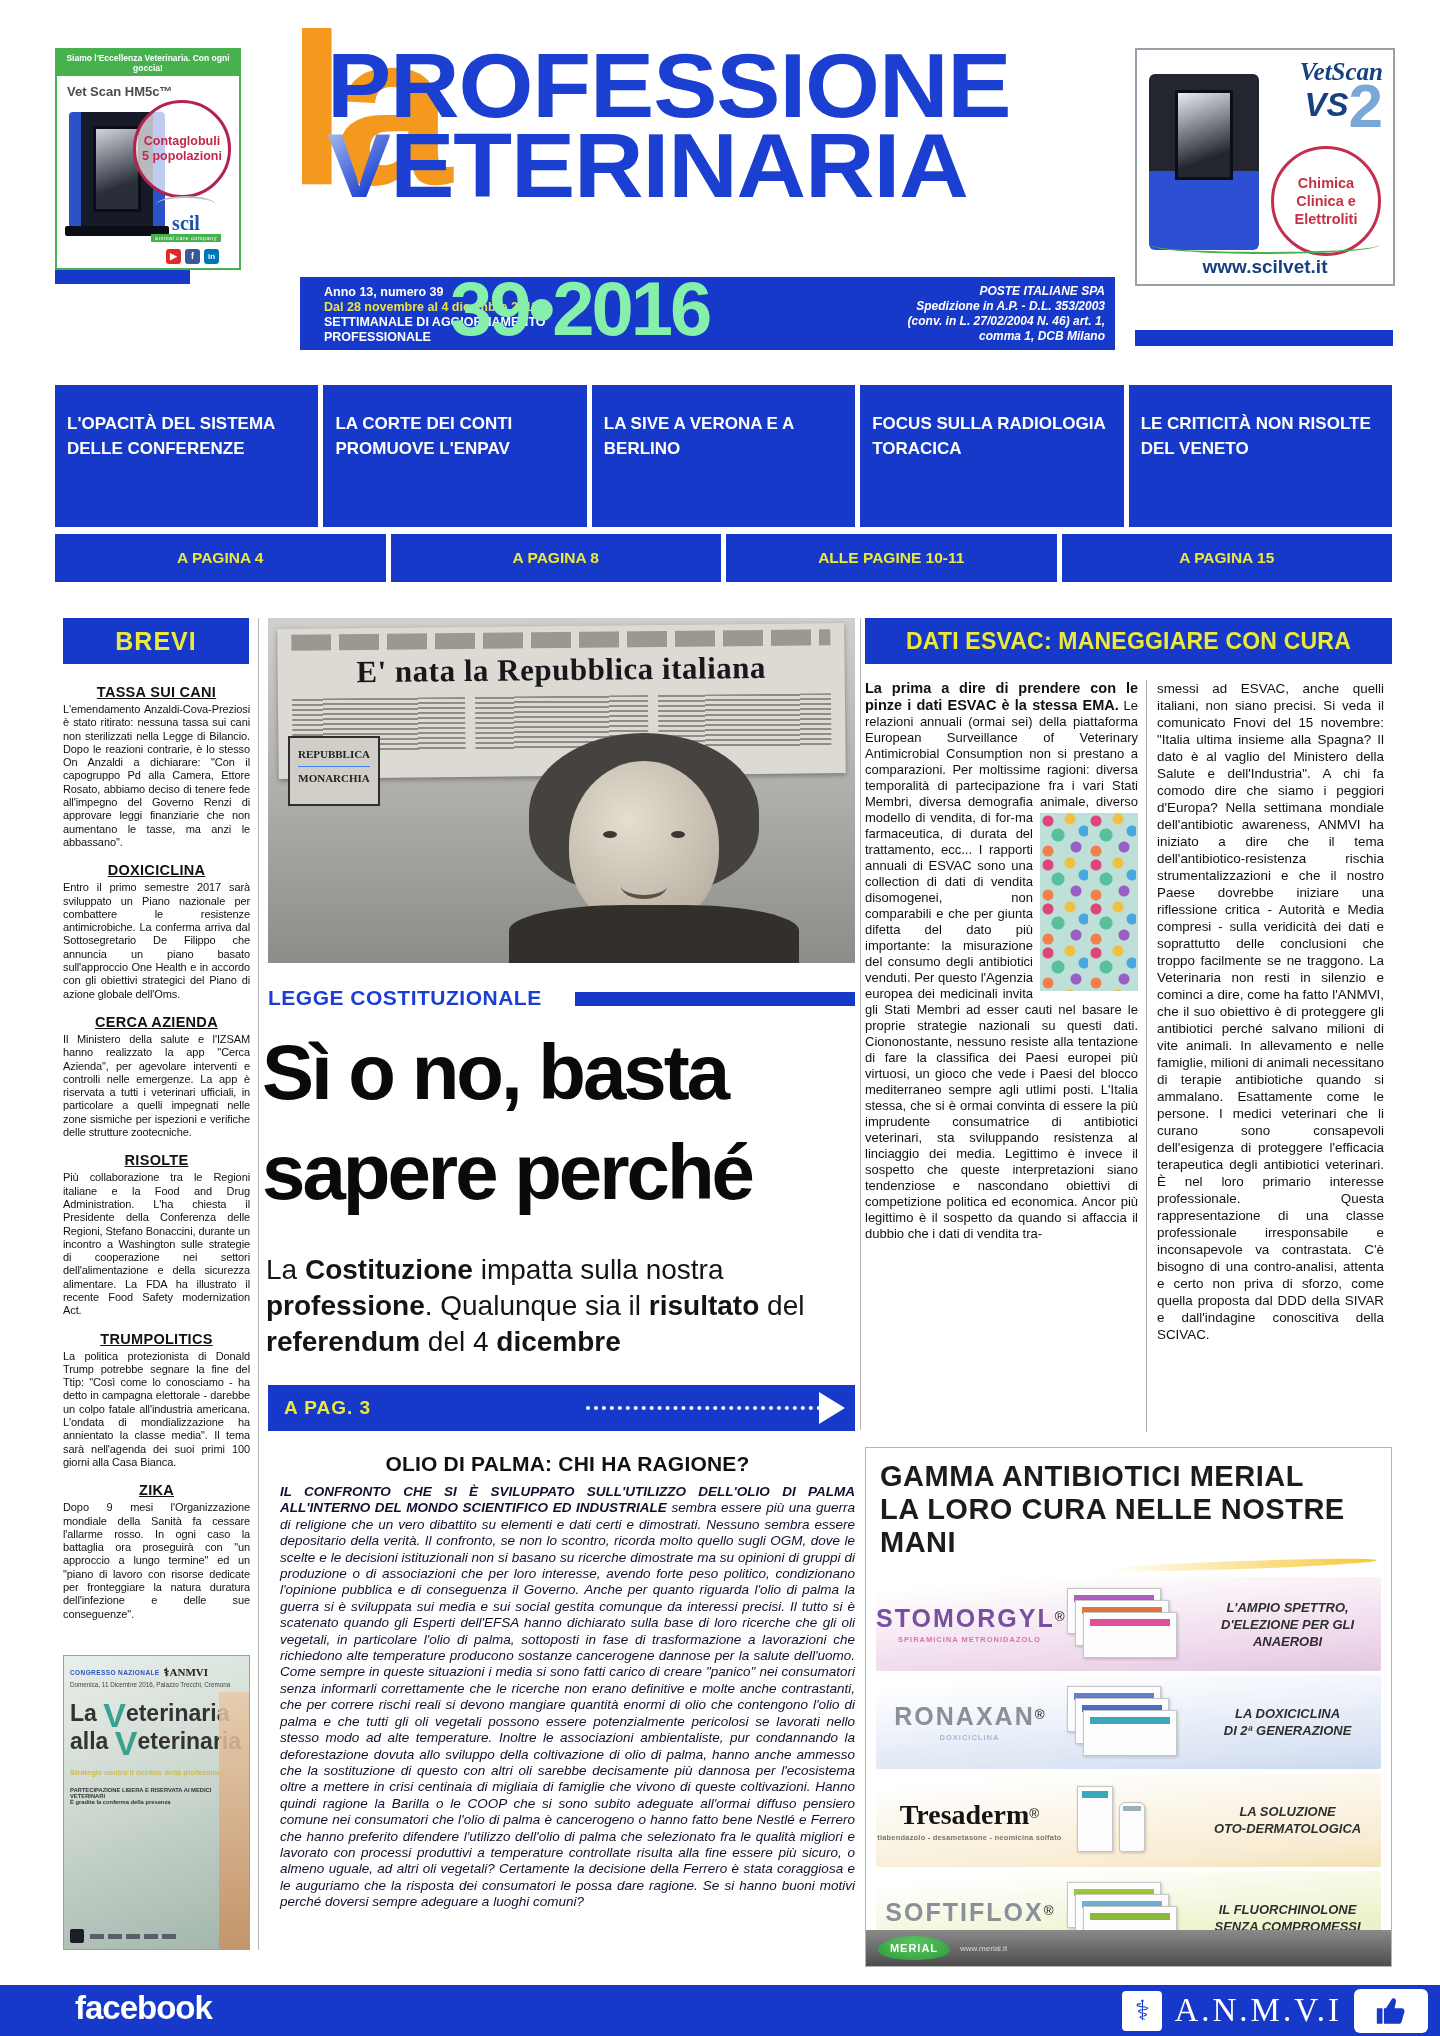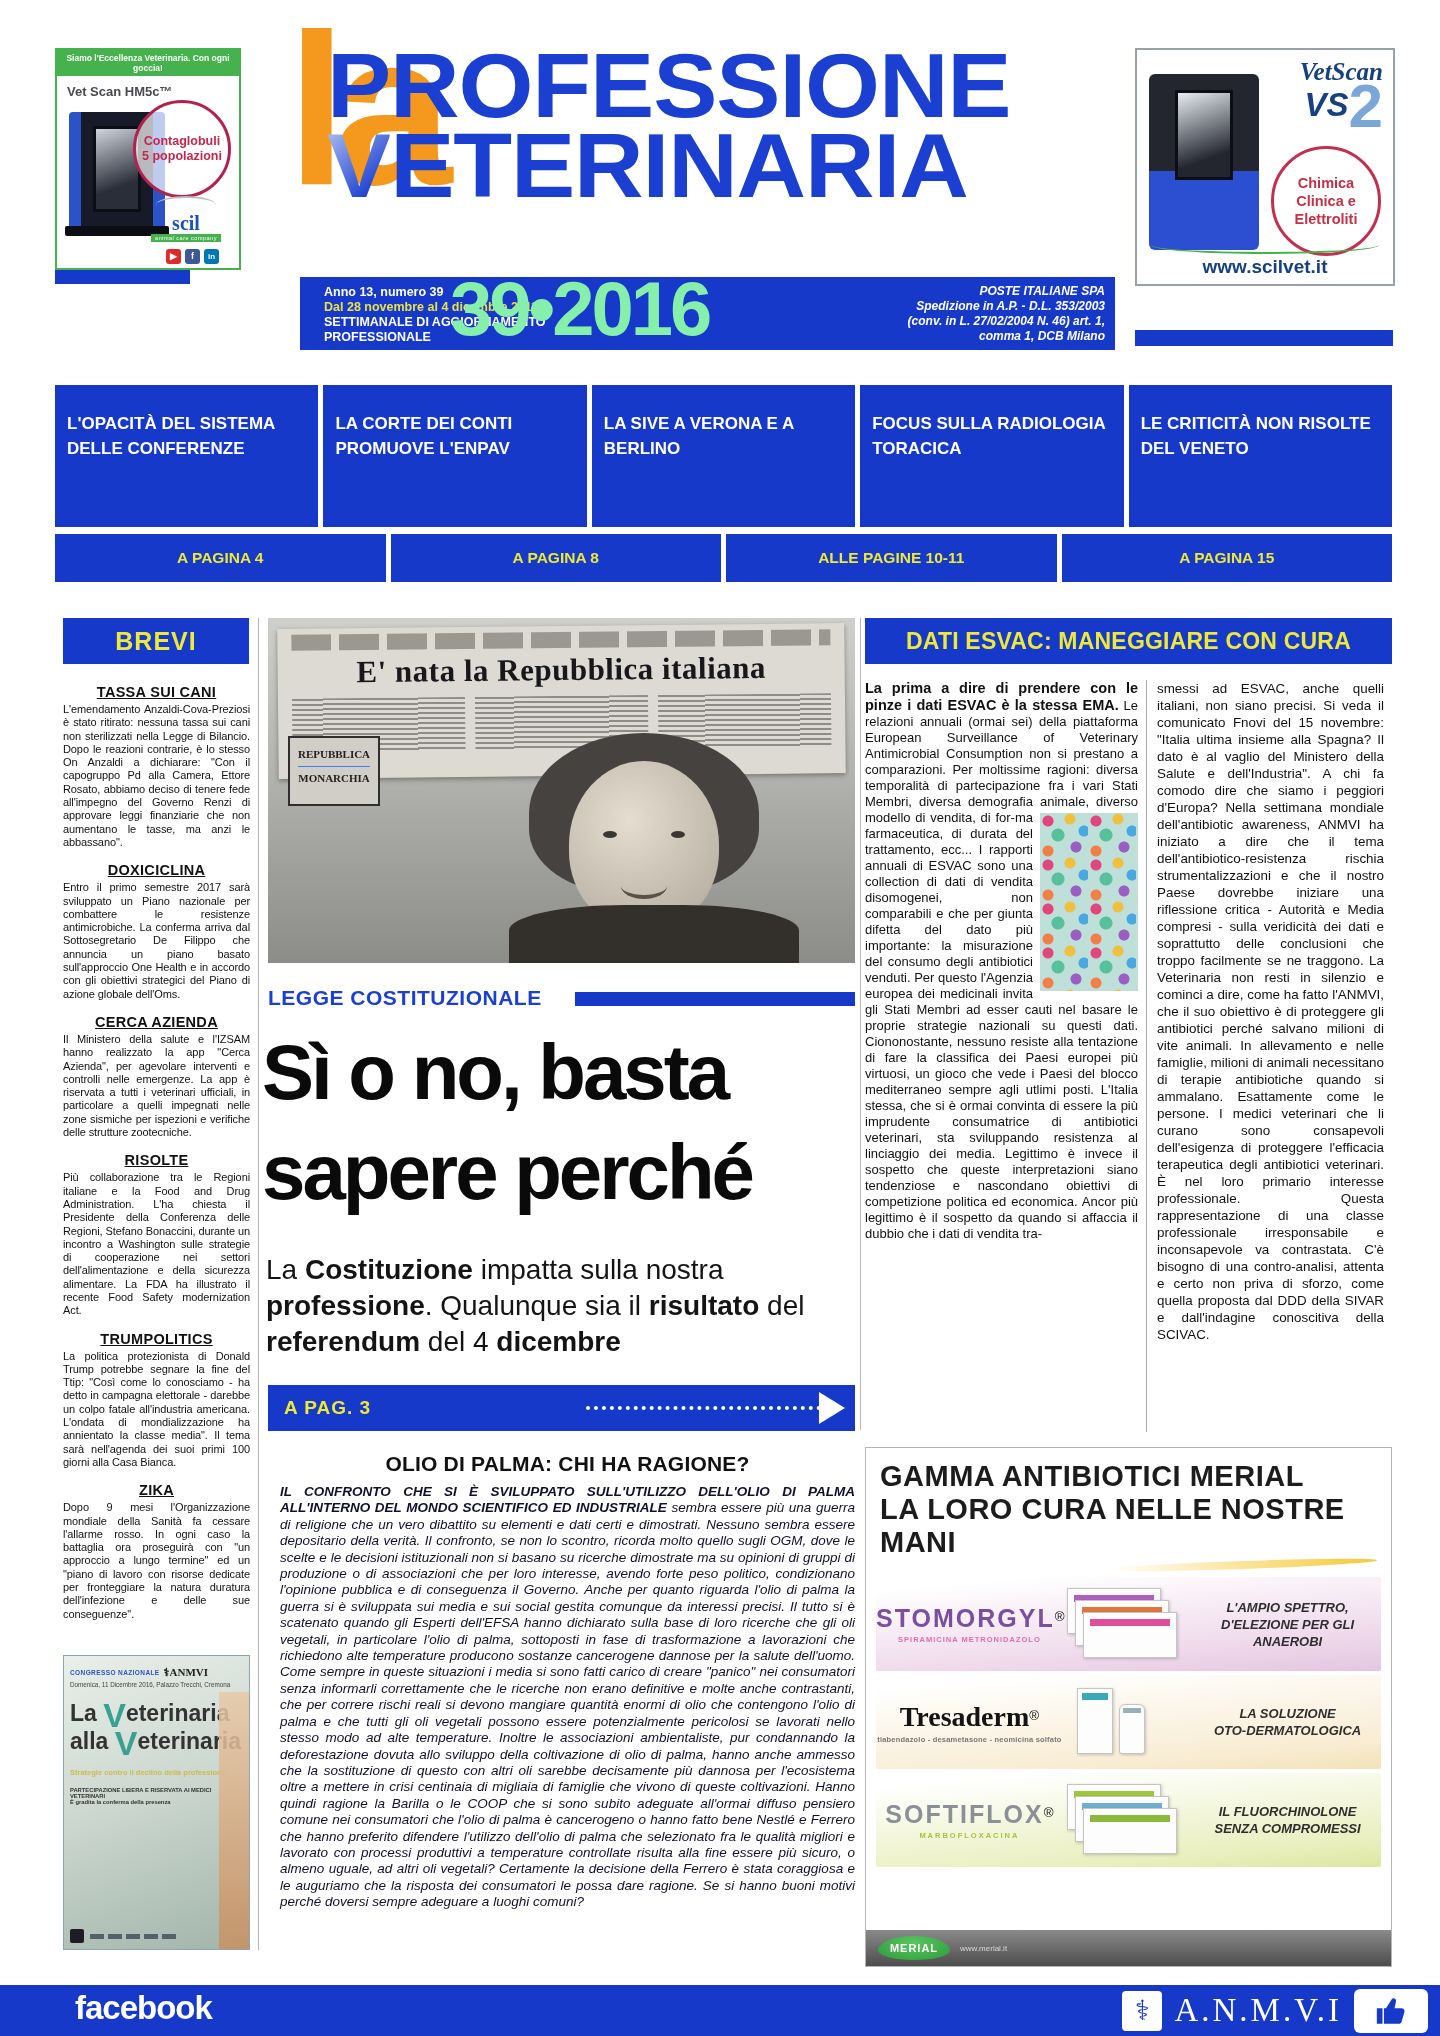--- a/index.html
+++ b/index.html
@@ -365,20 +365,38 @@
         <div class="pk" style="left:20px;top:28px;">
             <b style="background:#e0509a;"></b>
           </div>
       </div>
       <div class="mtag">
           <div>L'AMPIO SPETTRO,</div>
           <div>D'ELEZIONE PER GLI ANAEROBI</div>
         </div>
     </div>
 
+    <div class="mrow r2">
+      <div class="mname"><span class="nm">RONAXAN</span><sup>®</sup><div class="sub">DOXICICLINA</div></div>
+      <div class="mpack">
+        <div class="pk" style="left:4px;top:4px;">
+            <b style="background:#5f7fd0;"></b>
+          </div>
+        <div class="pk" style="left:12px;top:16px;">
+            <b style="background:#4a6fc0;"></b>
+          </div>
+        <div class="pk" style="left:20px;top:28px;">
+            <b style="background:#3aa8b8;"></b>
+          </div>
+      </div>
+      <div class="mtag">
+          <div>LA DOXICICLINA</div>
+          <div>DI 2ª GENERAZIONE</div>
+        </div>
+    </div>
 
     <div class="mrow r3">
       <div class="mname"><span class="nm">Tresaderm</span><sup>®</sup><div class="sub">tiabendazolo - desametasone - neomicina solfato</div></div>
       <div class="mpack">
         <div class="pk" style="left:14px;top:6px;width:34px;height:64px;">
             <b style="background:#3aa8b8;margin:4px;"></b>
           </div>
         <div class="pk" style="left:56px;top:22px;width:24px;height:48px;border-radius:6px 6px 3px 3px;">
             <b style="background:#9ab0b5;margin:3px;height:5px;"></b>
           </div>

